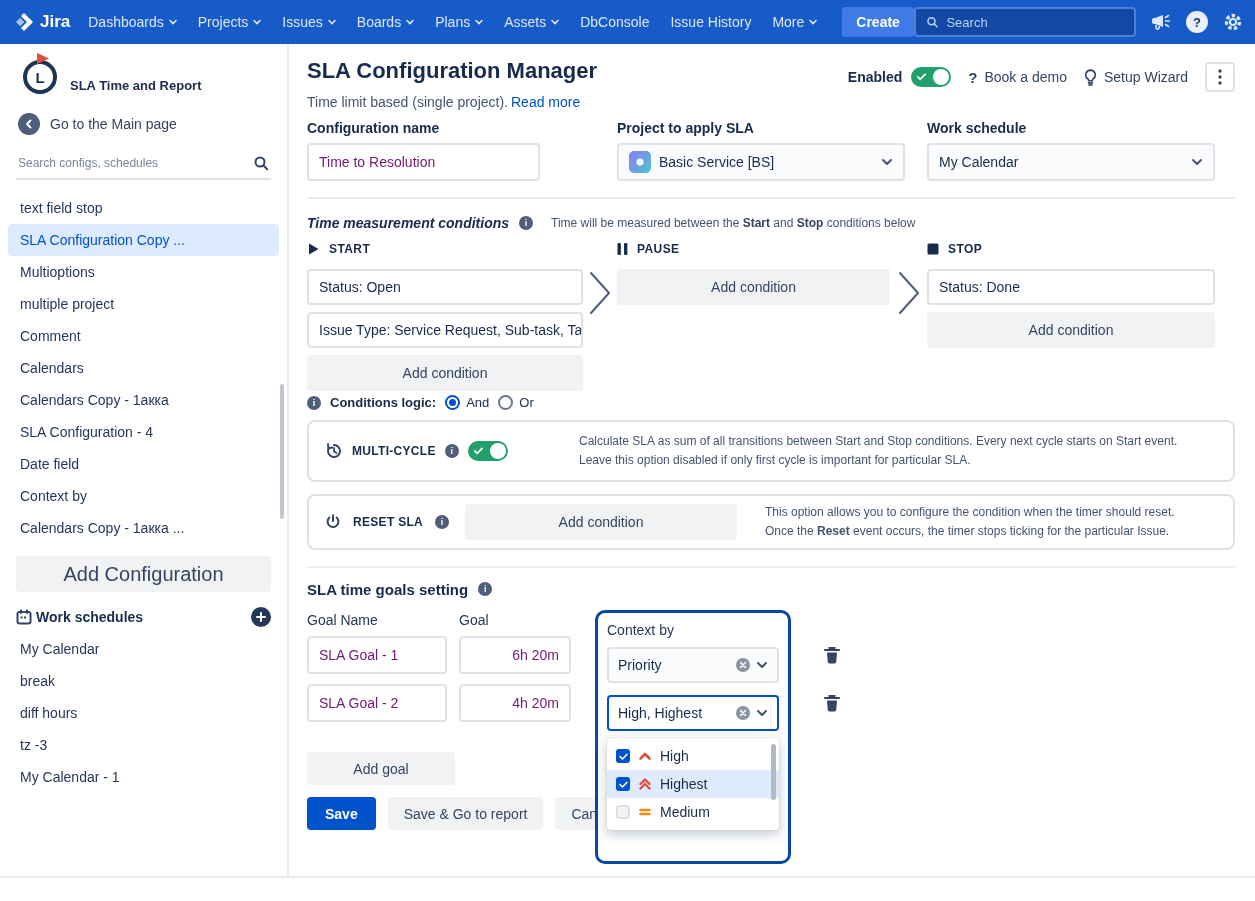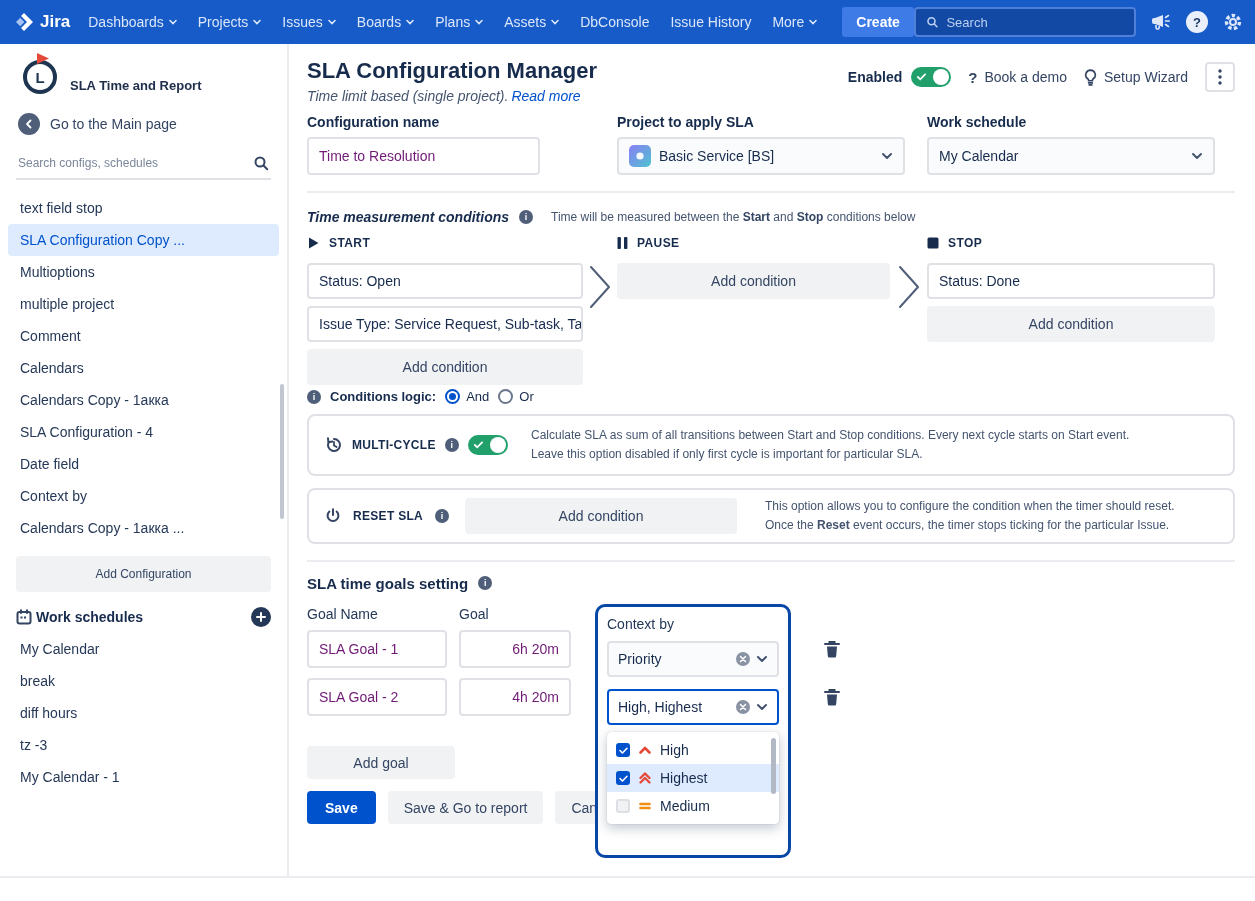--- a/index.html
+++ b/index.html
@@ -28,31 +28,31 @@
   .app-logo { display:flex; align-items:flex-end; gap:8px; padding:0 18px 4px; }
   .app-logo-text { font-size:13px; font-weight:700; color:#20304C; padding-bottom:3px; }
   .back-row { display:flex; align-items:center; gap:10px; padding:13px 18px 11px; font-size:14px; font-weight:500; color:#344563; cursor:pointer; }
   .back-circle { width:22px; height:22px; border-radius:50%; background:#505F79; display:flex; align-items:center; justify-content:center; flex:none; }
   .side-search { display:flex; align-items:center; margin:2px 16px 6px; border-bottom:2px solid #DFE1E6; padding:7px 2px; }
   .side-search input { border:none; outline:none; font-size:12px; color:#172B4D; flex:1; }
   .side-search input::placeholder { color:#7A869A; }
   .side-list { padding:6px 8px 0; }
   .side-item { padding:8px 12px; font-size:14px; color:#253858; border-radius:4px; cursor:pointer; white-space:nowrap; overflow:hidden; text-overflow:ellipsis; }
   .side-item.selected { background:#DEEBFF; color:#0052CC; }
-  .add-config-btn { display:block; margin:12px 16px 0; width:calc(100% - 32px); height:36px; background:#F1F2F4; border:none; border-radius:4px; font-size:12px; font-weight:500; color:#344563; cursor:pointer; }
+  .add-config-btn { display:block; margin:12px 16px 0; width:calc(100% - 32px); height:36px; background:#F1F2F4; border:none; border-radius:4px; font-size:20px; font-weight:500; color:#344563; cursor:pointer; }
   .sched-header { display:flex; align-items:center; gap:4px; margin:15px 16px 0; }
   .sched-title { font-size:14px; font-weight:700; color:#172B4D; flex:1; }
   .plus-circle { width:20px; height:20px; border-radius:50%; background:#253858; display:flex; align-items:center; justify-content:center; border:none; cursor:pointer; flex:none; }
   .side-scrollbar { position:absolute; right:3px; top:340px; width:4px; height:135px; background:#C1C7D0; border-radius:2px; cursor:pointer; }
 
   
   .main { flex:1; position:relative; padding:14px 20px 0 18px; }
   .main-header { display:flex; justify-content:space-between; align-items:flex-start; }
   .page-title { font-size:22px; font-weight:700; color:#172B4D; line-height:26px; }
-  .subtitle { font-size:14px; color:#44546F; margin-top:4px;font-style:italic; }
+  .subtitle { font-size:14px; color:#44546F; margin-top:10px; }
   .subtitle a { color:#0052CC; text-decoration:none; cursor:pointer; margin-left:3px; }
   .header-controls { display:flex; align-items:center; gap:17px; padding-top:4px; }
   .enabled-wrap { display:flex; align-items:center; gap:9px; }
   .enabled-label { font-size:14px; font-weight:600; }
   .toggle { width:40px; height:20px; border-radius:10px; background:#22A06B; position:relative; border:none; cursor:pointer; flex:none; }
   .toggle .knob { position:absolute; right:2px; top:2px; width:16px; height:16px; background:#fff; border-radius:50%; }
   .toggle svg { position:absolute; left:6px; top:6px; }
   .text-btn { display:flex; align-items:center; gap:7px; background:none; border:none; font-size:14px; font-weight:500; color:#344563; cursor:pointer; }
   .q-icon { font-weight:700; font-size:15px; color:#344563; font-style:normal; }
   .kebab-btn { width:30px; height:30px; border:2px solid #DFE1E6; border-radius:4px; background:#fff; cursor:pointer; display:flex; align-items:center; justify-content:center; }
@@ -88,21 +88,21 @@
   .radio-opt { display:flex; align-items:center; gap:6px; cursor:pointer; }
   .radio { width:15px; height:15px; border-radius:50%; border:2px solid #6B778C; display:inline-flex; align-items:center; justify-content:center; background:#fff; }
   .radio.checked { border-color:#0052CC; }
   .radio.checked i { width:7px; height:7px; border-radius:50%; background:#0052CC; display:block; }
 
   .card { border:2px solid #DFE1E6; border-radius:8px; display:flex; align-items:center; padding:10px 16px; }
   .mc-card { height:62px; margin-bottom:12px; }
   .card-left { display:flex; align-items:center; gap:9px; flex:none; }
   .mc-left { width:206px; }
   .card-label { font-size:12px; font-weight:700; letter-spacing:.3px; }
-  .card-desc { font-size:12px; color:#44546F; line-height:1.55; }
+  .card-desc { font-size:12px; color:#44546F; line-height:1.55;margin-left:48px; }
   .reset-card { height:56px; }
   .reset-left { width:140px;gap:12px; }
   .reset-add { width:272px; flex:none; }
   .reset-desc { margin-left:28px; }
 
   
   .goals { position:relative; }
   .goals-title-row { display:flex; align-items:center; gap:10px; margin:10px 0 12px; height:22px; }
   .goals-title { font-size:15px; font-weight:700; }
   .goals-labels { display:flex; font-size:14px; color:#253858; margin-bottom:7px; height:17px; }

